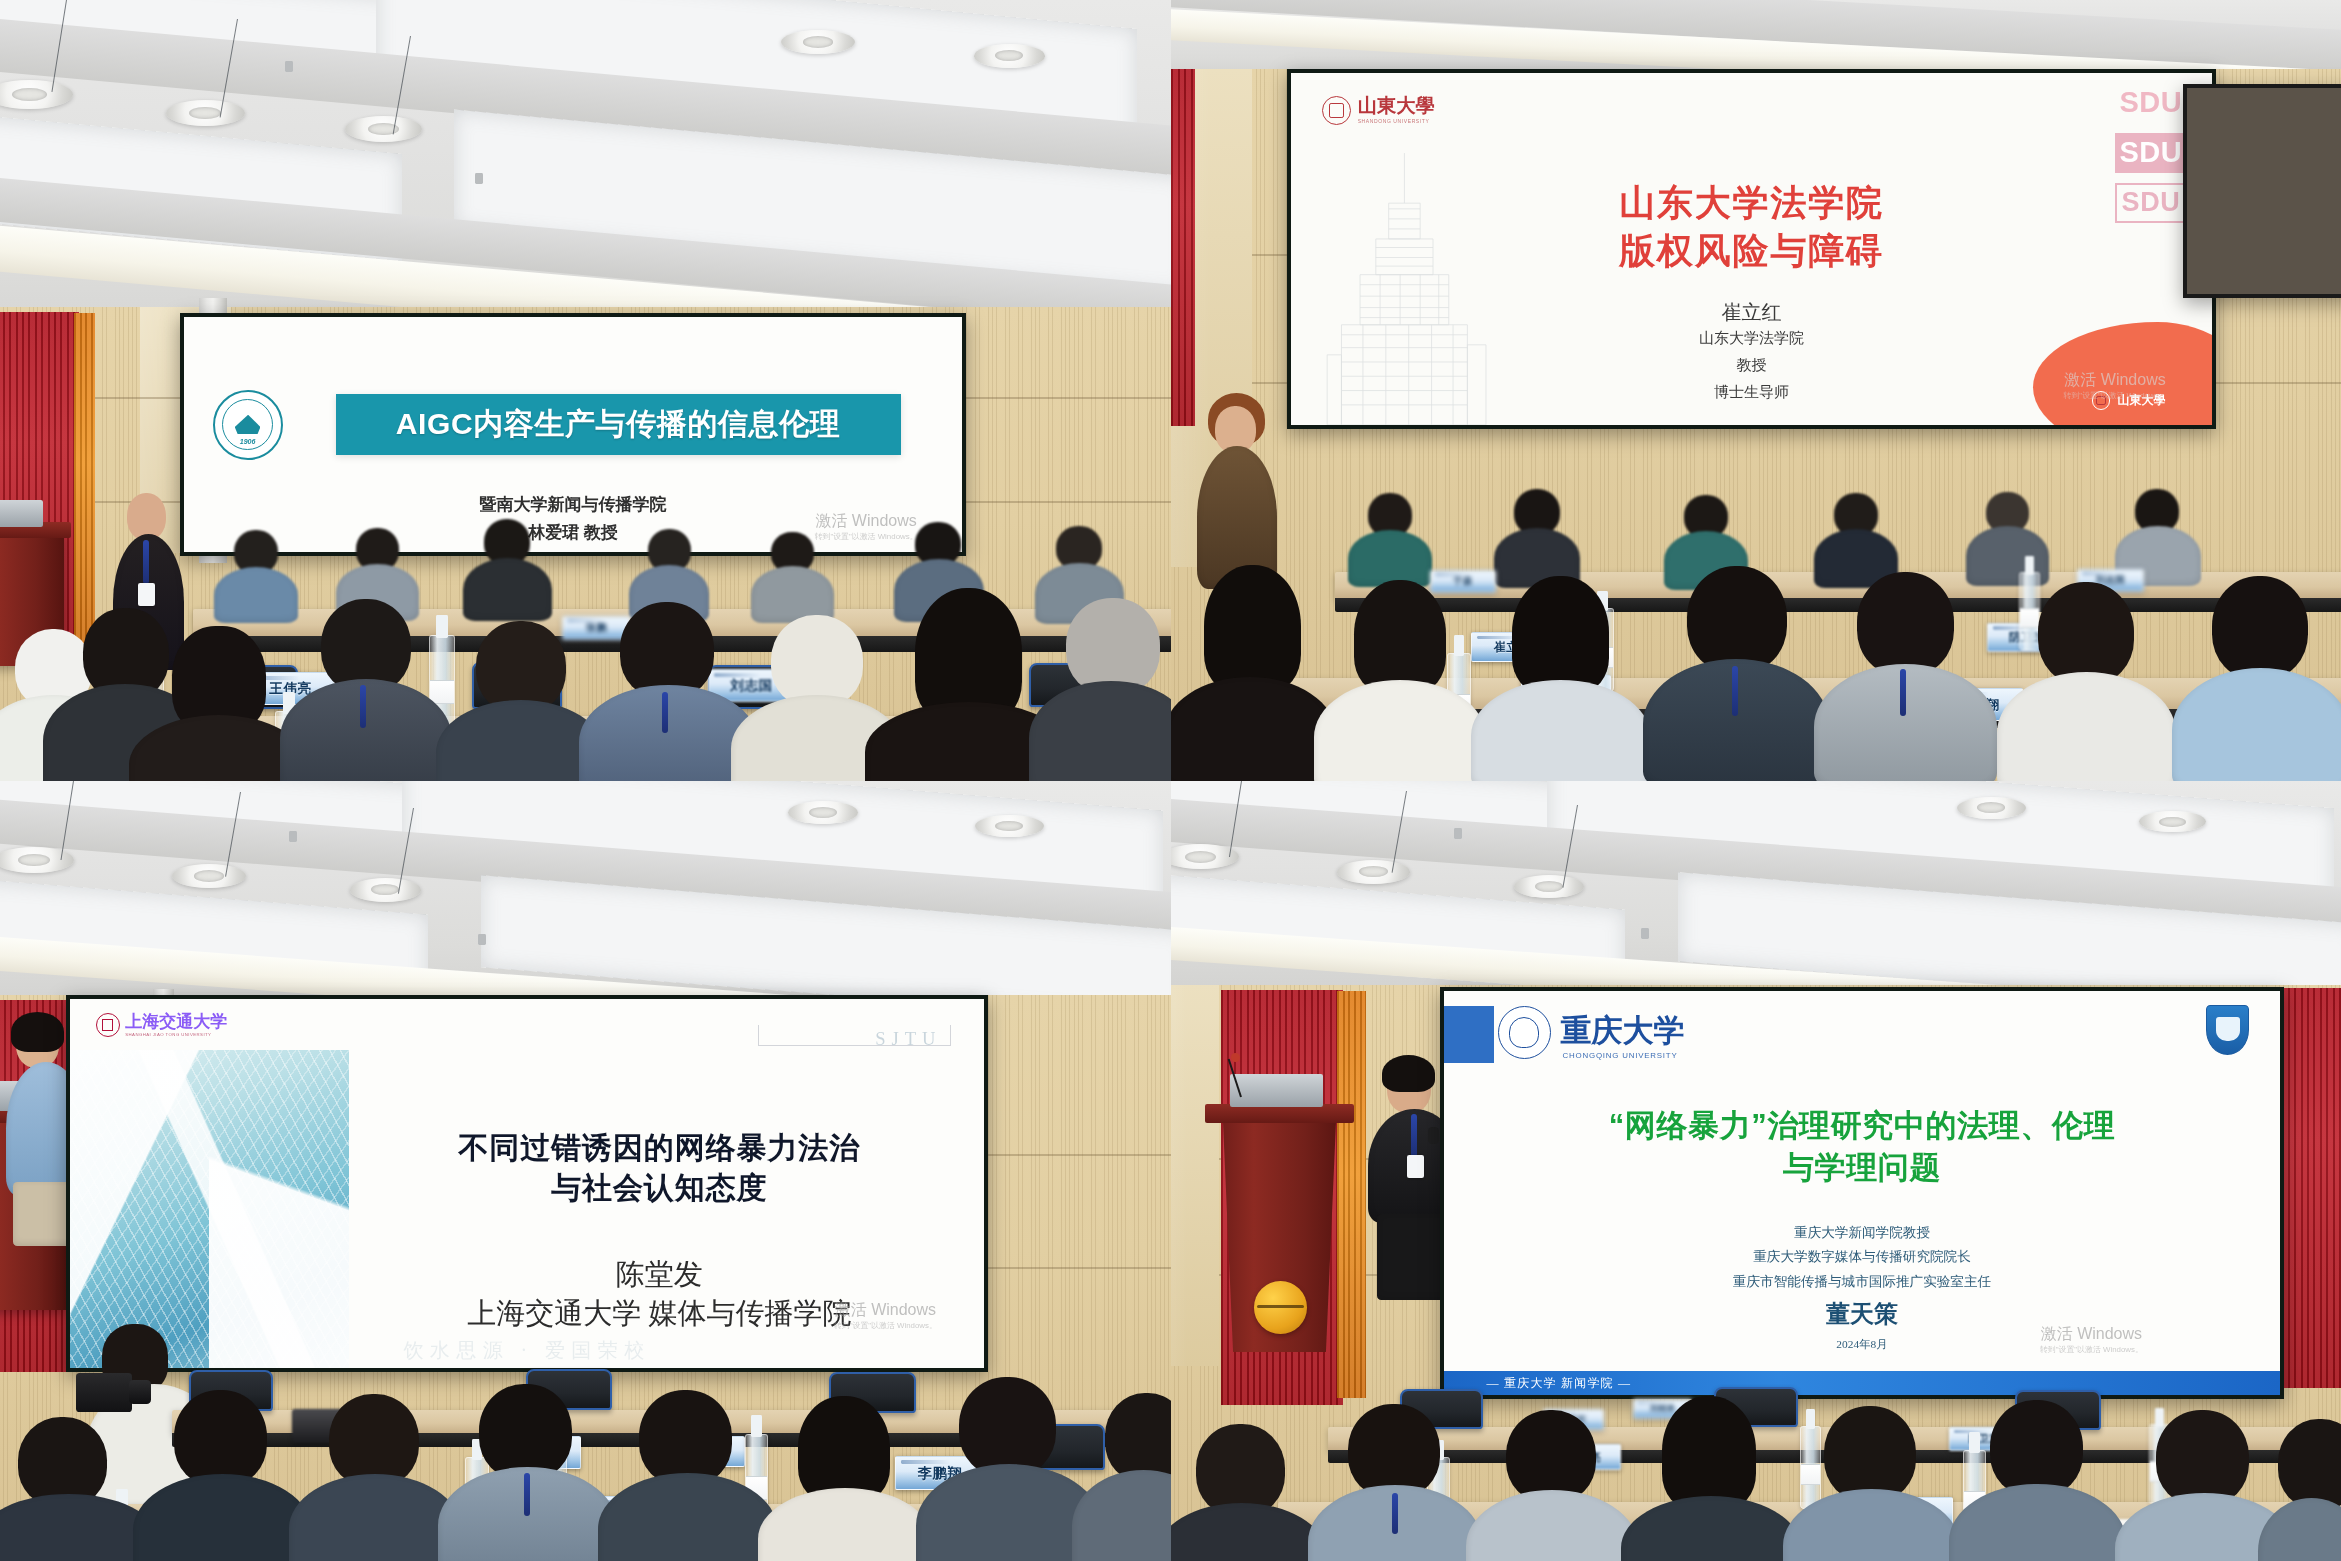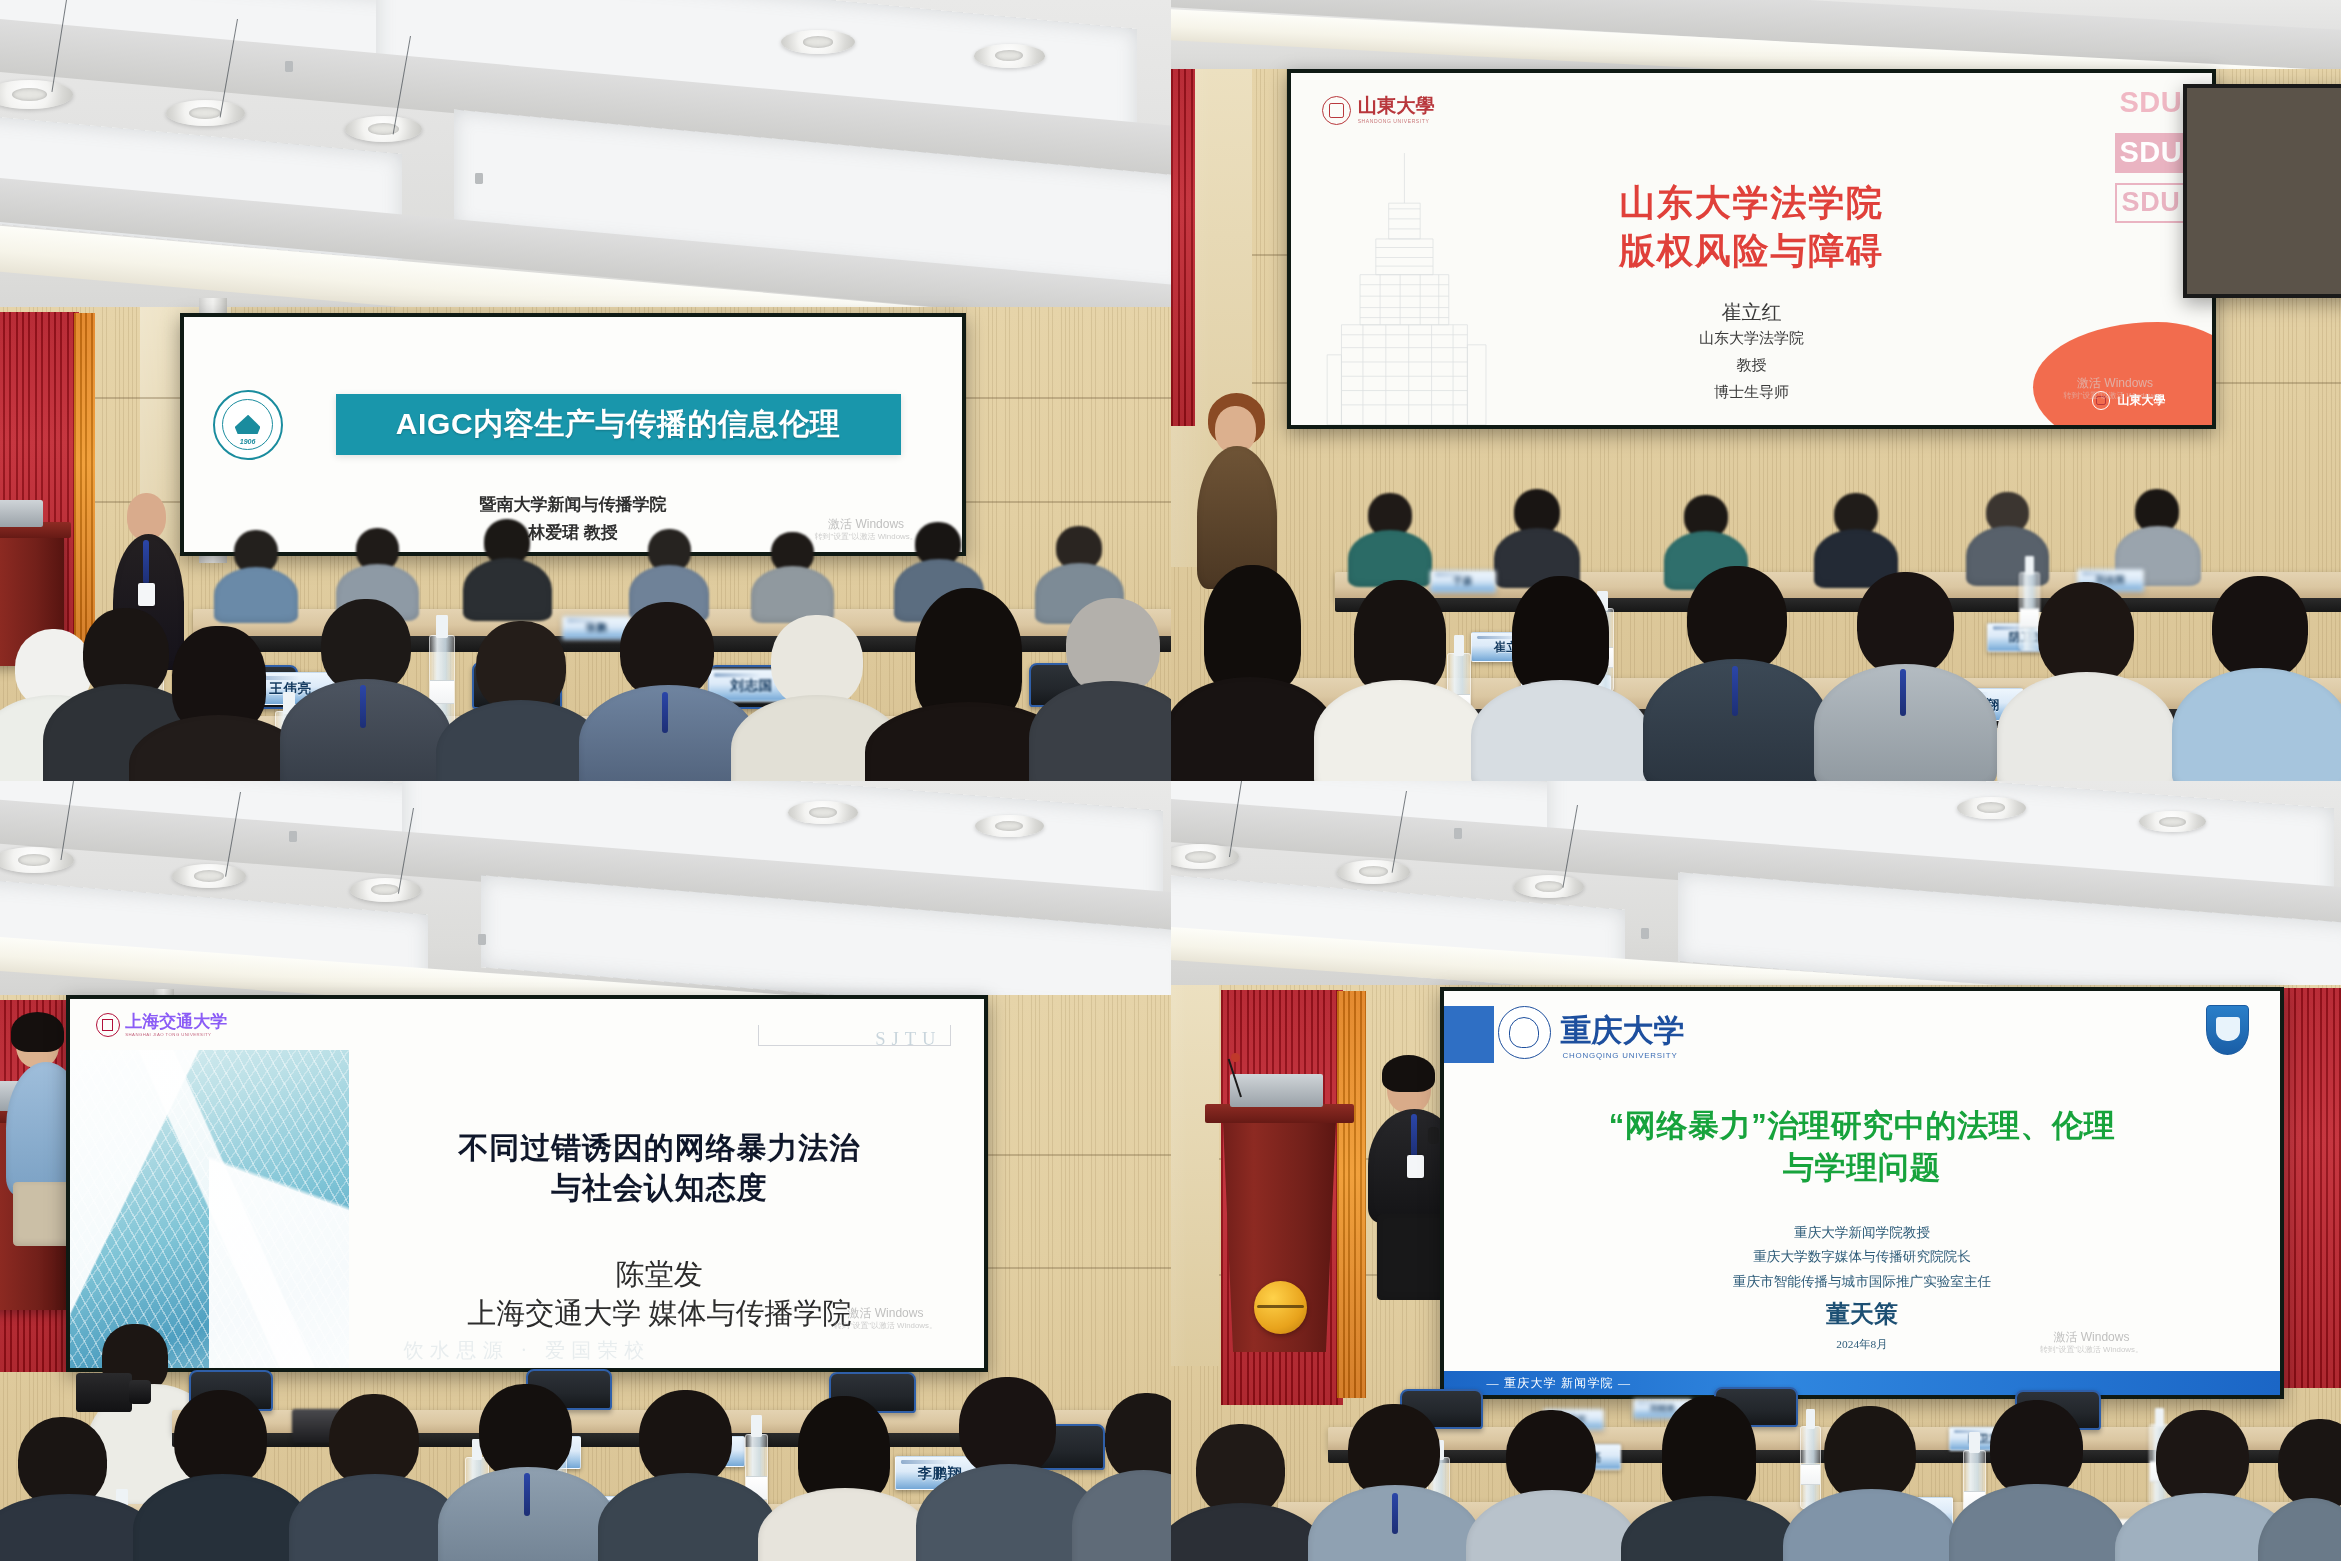--- a/index.html
+++ b/index.html
@@ -297,21 +297,21 @@
     background:linear-gradient(90deg,#1b66c6,#2f86df 40%,#1b66c6);
     display:flex; align-items:center; justify-content:flex-start;
   }
   .s4-foot .ft{
     color:#fff; font-family:"Liberation Serif", serif; white-space:nowrap;
     letter-spacing:.1em;
   }
 
   
   .winwm{ position:absolute; text-align:center; color:#9a9a9a; opacity:.62; line-height:1.35; }
-  .winwm .w1{ font-size:12px; }
+  .winwm .w1{ font-size:16px; }
   .winwm .w2{ font-size:7.9px; opacity:.8; }
 
   
   .blur1{ filter:blur(0.4px); }
   .blur2{ filter:blur(1px); }
   .blur3{ filter:blur(1.9px); }
   .ball{
     position:absolute; border-radius:50%;
     background:radial-gradient(circle at 36% 32%, #ffd24a, #e8a31c 62%, #b97a0c 100%);
     box-shadow:0 2.1px 5.7px rgba(0,0,0,.3);

